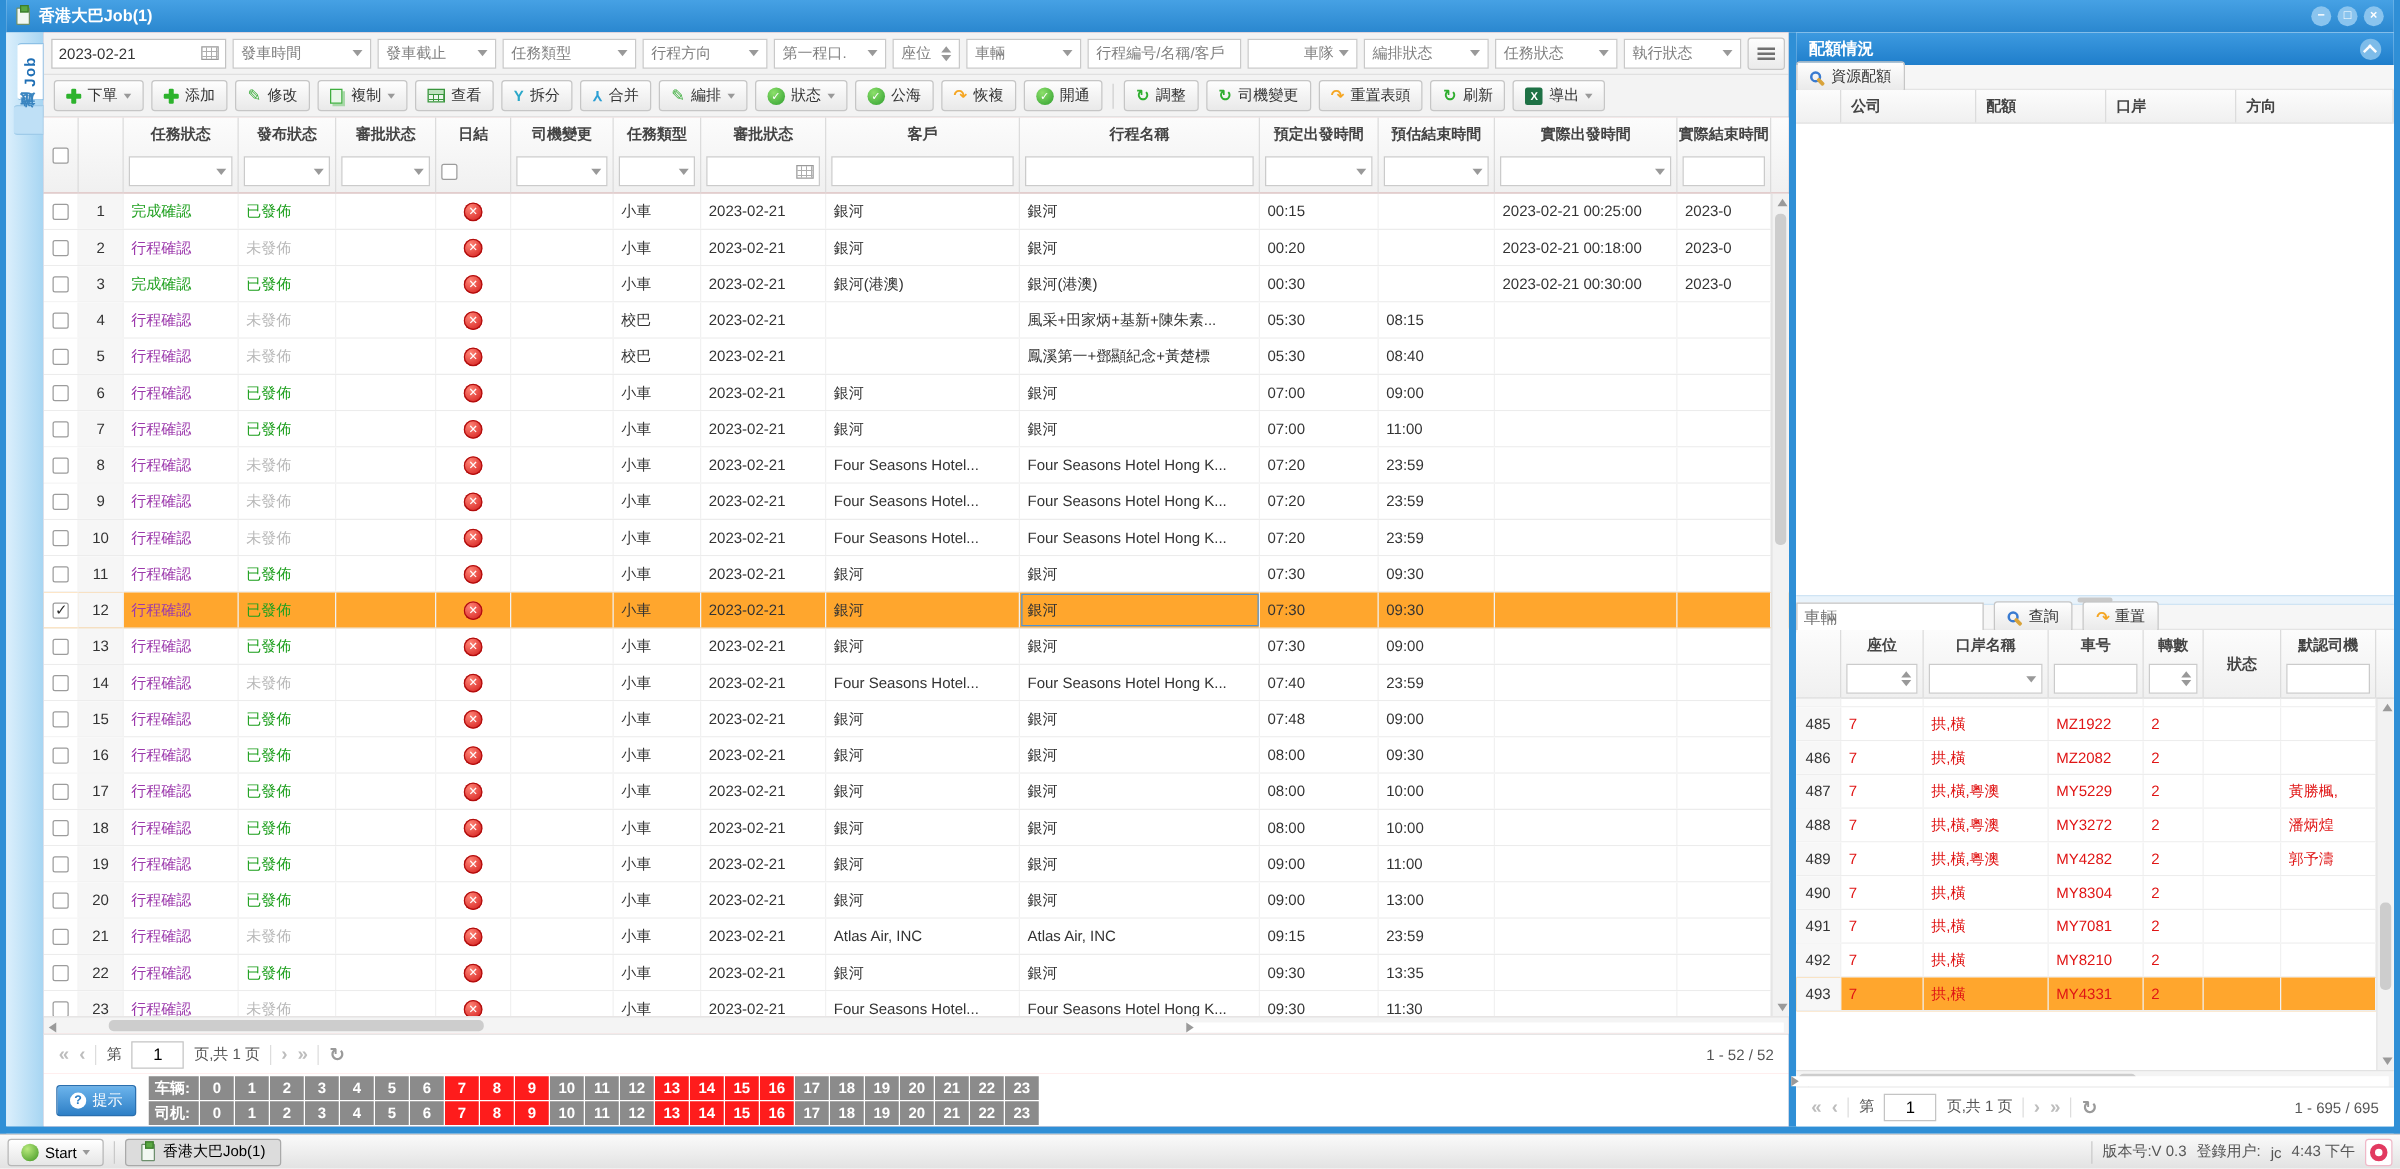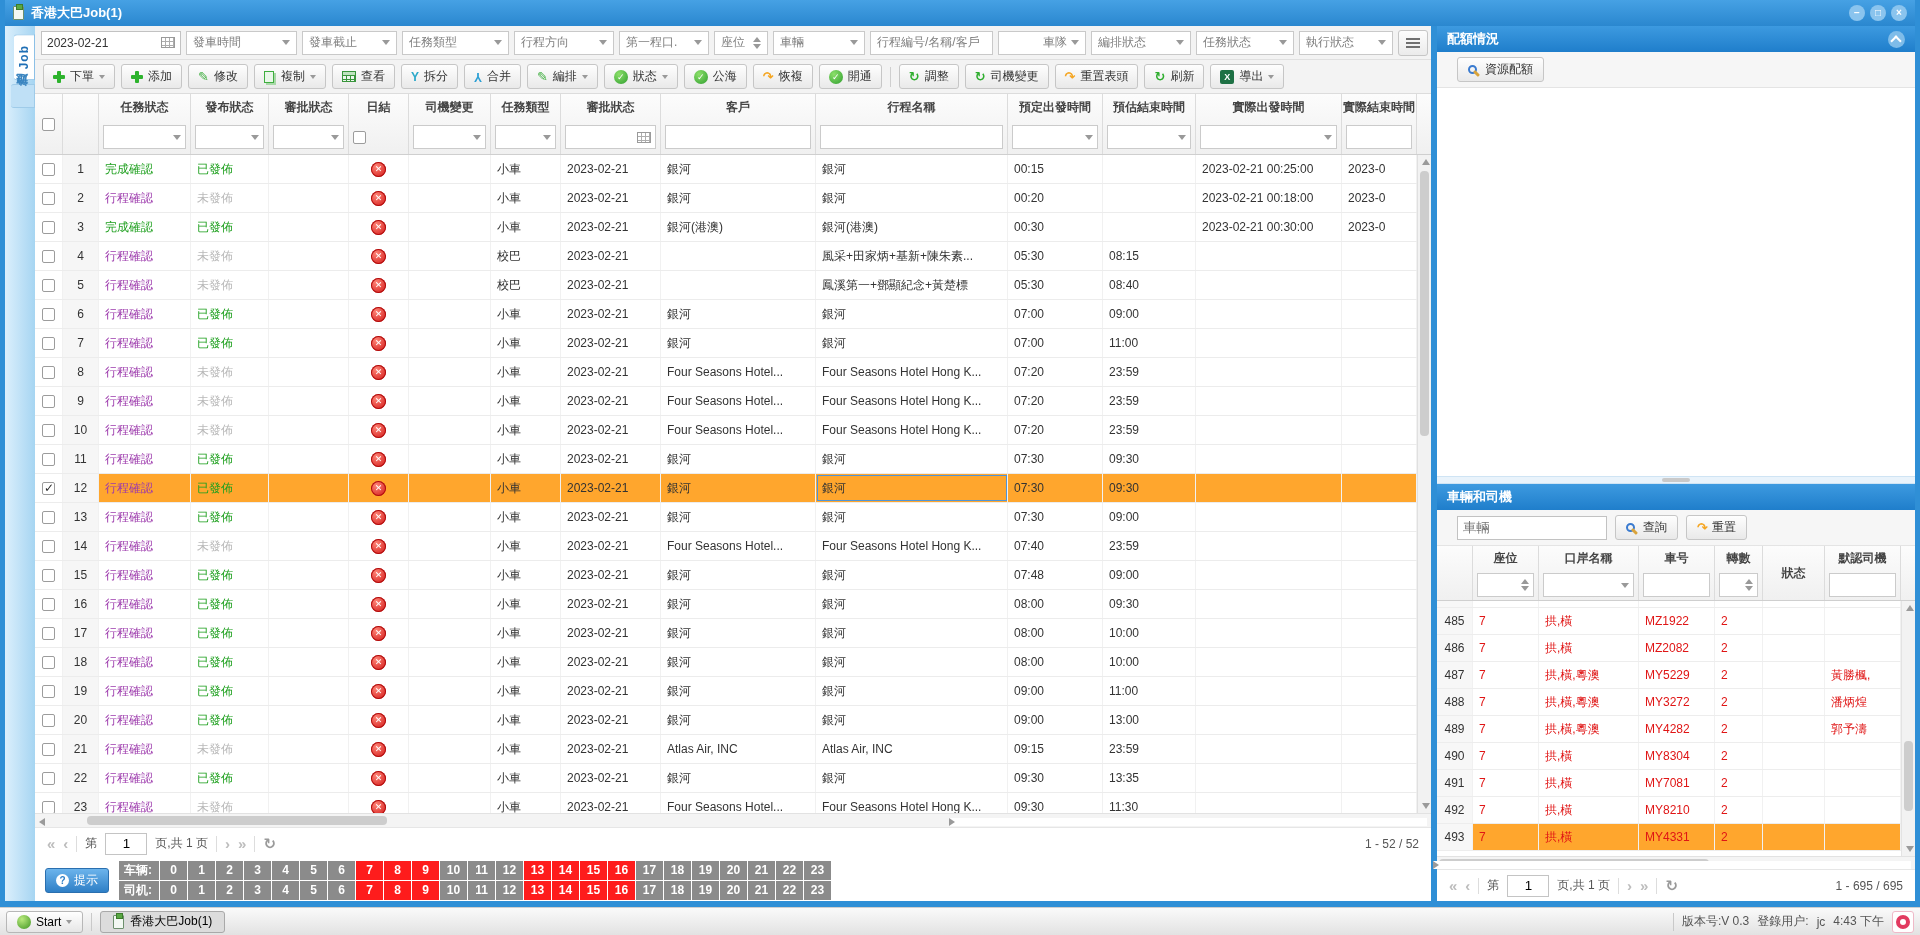--- a/index.html
+++ b/index.html
@@ -97,21 +97,21 @@
 .numrow{display:flex;gap:1px}
 .numcell{width:27px;height:19px;line-height:19px;text-align:center;background:#8b8b8b;color:#fff;font-weight:bold;flex:none}
 .numcell.red{background:#fe1c1c}
 .numcell.numlabel{width:40px;padding-left:5px;text-align:left}
 
 .splitv{width:6px;background:#2f8fd6;flex:none}
 .right{width:478px;flex:none;display:flex;flex-direction:column;min-height:0;background:#fff}
 .panel-h{height:26px;background:linear-gradient(#3d9ae0,#1f7ecb);color:#fff;font-weight:bold;font-size:13px;display:flex;align-items:center;justify-content:space-between;padding:0 10px;flex:none}
 .chev{width:17px;height:17px;border-radius:50%;background:#7ebce9;position:relative}
 .chev::after{content:"";position:absolute;left:4px;top:6px;width:6px;height:6px;border-left:2px solid #fff;border-top:2px solid #fff;transform:rotate(45deg)}
-.panel-toolbar{height:36px;display:flex;align-items:center;gap:8px;padding:0 20px;background:#f6f6f6;border-bottom:1px solid #e4e4e4;flex:none}
+.panel-toolbar{height:20px;display:flex;align-items:center;gap:8px;padding:0 0;background:#f6f6f6;border-bottom:1px solid #e4e4e4;flex:none}
 .quota{height:450px;flex:none;display:flex;flex-direction:column;min-height:0}
 .qhead{display:flex;height:27px;flex:none;border-bottom:1px solid #d8d8d8;background:linear-gradient(#fcfcfc,#f0f0f0)}
 .qcell{flex:none;border-right:1px solid #dcdcdc;padding:0 8px;line-height:26px;font-weight:bold;color:#444;overflow:hidden;white-space:nowrap}
 .qbody{flex:1;background:#fff}
 .splith{height:8px;background:#e9f3fb;border-top:1px solid #cfe4f4;border-bottom:1px solid #cfe4f4;display:flex;align-items:center;justify-content:center;flex:none}
 .grip{width:28px;height:4px;background:#c9c9c9;border-radius:2px}
 .veh{flex:1;display:flex;flex-direction:column;min-height:0}
 .vh-input{width:150px;height:24px;border:1px solid #c2c2c2;padding:0 5px;font-family:inherit}
 .sbtn{height:25px;display:inline-flex;align-items:center;gap:4px;padding:0 10px;border:1px solid #c6c6c6;border-radius:3px;background:linear-gradient(#fefefe,#e9e9e9);color:#333;font-family:inherit;font-size:12px}
 .vthead{display:flex;flex:none;height:55px;border-bottom:1px solid #cfcfcf;background:linear-gradient(#fcfcfc,#f0f0f0);padding-right:14px}
@@ -1075,29 +1075,33 @@
           <div class="panel-h">
             <span>配額情況</span>
             <span class="chev"></span>
           </div>
           <div class="panel-toolbar">
             <button class="sbtn">
               <span class="ic ic-mag"></span>
               <span>資源配額</span>
             </button>
           </div>
+          <div class="qhead">
+              <div class="qcell" style="width: 36px;"></div>
+              <div class="qcell" style="width: 108px;">公司</div>
+              <div class="qcell" style="width: 104px;">配額</div>
+              <div class="qcell" style="width: 104px;">口岸</div>
+              <div class="qcell" style="width: 126px;">方向</div>
+            </div>
           <div class="qbody"></div>
         </div>
         <div class="splith">
             <span class="grip"></span>
           </div>
         <div class="veh">
-          <div class="panel-h">
-            <span>車輛和司機</span>
-          </div>
           <div class="panel-toolbar">
             <input class="vh-input" placeholder="車輛" style="">
             <button class="sbtn">
               <span class="ic ic-mag"></span>
               <span>查詢</span>
             </button>
             <button class="sbtn">
               <span class="ic ic-redo">↷</span>
               <span>重置</span>
             </button>

